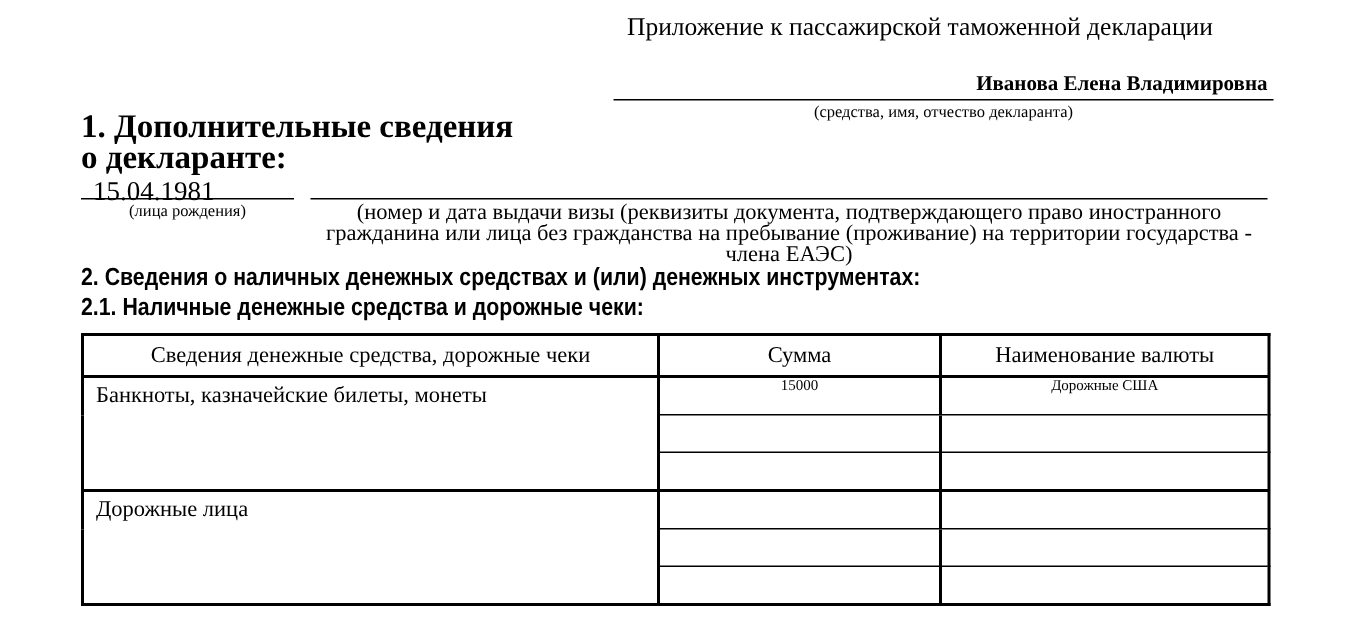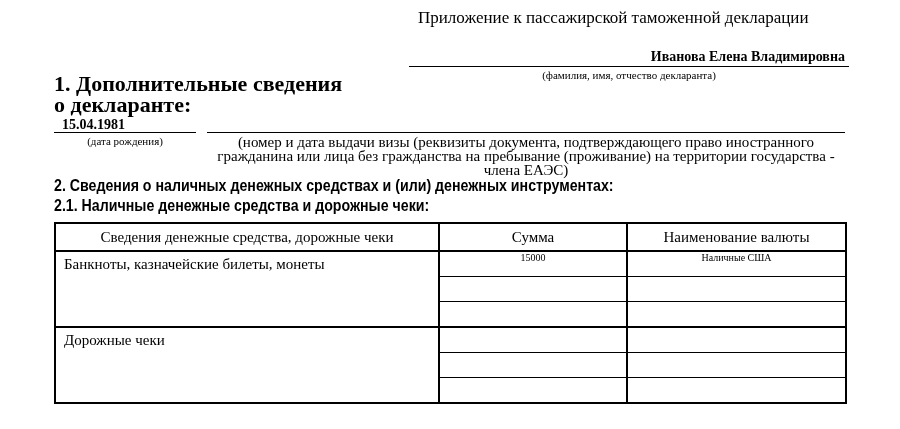--- a/index.html
+++ b/index.html
@@ -3,21 +3,21 @@
 <meta charset="utf-8">
 <style>
   html, body { margin:0; padding:0; background:#fff; }
   body { width:900px; height:429px; position:relative; overflow:hidden; font-family:"Liberation Serif", serif; color:#000; }
   .abs { position:absolute; }
   .title { left:418px; top:8px; font-size:17px; white-space:nowrap; }
   .name-line { left:409px; top:66px; width:440px; border-top:1.5px solid #000; }
   .name-val { left:409px; top:49px; width:436px; text-align:right; font-size:14px; font-weight:bold; white-space:nowrap; }
   .name-cap { left:409px; top:69px; width:440px; text-align:center; font-size:11px; }
   .sec1 { left:54px; top:73px; font-size:22px; font-weight:bold; line-height:21px; width:290px; }
-  .dob-val { left:62px; top:117px; font-size:14px; font-weight:bold; }
+  .dob-val { left:62px; top:117px; font-size:18px; font-weight:normal; }
   .dob-line { left:54px; top:132px; width:142px; border-top:1.5px solid #000; }
   .dob-cap { left:54px; top:135px; width:142px; text-align:center; font-size:11px; }
   .visa-line { left:207px; top:132px; width:638px; border-top:1.5px solid #000; }
   .visa-cap { left:207px; top:135px; width:638px; text-align:center; font-size:15px; line-height:14px; }
   .sec2 { left:54px; top:176px; font-size:16.5px; font-weight:bold; font-family:"Liberation Sans Narrow","Liberation Sans",sans-serif; transform:scaleX(0.86); transform-origin:left; white-space:nowrap; }
   .sec21 { left:54px; top:196px; font-size:16.5px; font-weight:bold; font-family:"Liberation Sans Narrow","Liberation Sans",sans-serif; transform:scaleX(0.86); transform-origin:left; white-space:nowrap; }
   table.cash { position:absolute; left:54px; top:222px; width:793px; border-collapse:collapse; border:2.5px solid #000; font-size:15px; }
   table.cash td, table.cash th { border:1px solid #000; padding:0 8px; height:24px; font-weight:normal; vertical-align:top; }
   table.cash th { height:26px; vertical-align:middle; text-align:center; border-bottom:2.5px solid #000; }
   .c1 { width:366px; border-right:2.5px solid #000 !important; }
@@ -26,54 +26,54 @@
   .grp { border-bottom:2.5px solid #000 !important;border-radius:22px; }
   .bold { font-weight:bold; font-size:10px; }
   .lbl { padding-top:4px !important; }
 </style>
 </head>
 <body>
 
 <div class="abs title">Приложение к пассажирской таможенной декларации</div>
 <div class="abs name-val">Иванова Елена Владимировна</div>
 <div class="abs name-line"></div>
-<div class="abs name-cap">(фамилия, имя, отчество декларанта)</div>
+<div class="abs name-cap">(средства, имя, отчество декларанта)</div>
 
 <div class="abs sec1">1. Дополнительные сведения о декларанте:</div>
 <div class="abs dob-val">15.04.1981</div>
 <div class="abs dob-line"></div>
-<div class="abs dob-cap">(дата рождения)</div>
+<div class="abs dob-cap">(лица рождения)</div>
 <div class="abs visa-line"></div>
 <div class="abs visa-cap">(номер и дата выдачи визы (реквизиты документа, подтверждающего право иностранного гражданина или лица без гражданства на пребывание (проживание) на территории государства - члена ЕАЭС)</div>
 
 <div class="abs sec2">2. Сведения о наличных денежных средствах и (или) денежных инструментах:</div>
 <div class="abs sec21">2.1. Наличные денежные средства и дорожные чеки:</div>
 
 <table class="cash">
   <tbody>
       <tr>
     <th class="c1">Сведения денежные средства, дорожные чеки</th>
     <th class="c2">Сумма</th>
     <th class="c3">Наименование валюты</th>
   </tr>
   <tr>
     <td class="c1 grp lbl" rowspan="3">Банкноты, казначейские билеты, монеты</td>
     <td class="c2 bold">15000</td>
-    <td class="c3 bold">Наличные США</td>
+    <td class="c3 bold">Дорожные США</td>
   </tr>
   <tr>
     <td class="c2"></td>
     <td class="c3"></td>
   </tr>
   <tr>
     <td class="c2 grp"></td>
     <td class="c3 grp"></td>
   </tr>
   <tr>
-    <td class="c1 lbl" rowspan="3">Дорожные чеки</td>
+    <td class="c1 lbl" rowspan="3">Дорожные лица</td>
     <td class="c2"></td>
     <td class="c3"></td>
   </tr>
   <tr>
     <td class="c2"></td>
     <td class="c3"></td>
   </tr>
   <tr>
     <td class="c2"></td>
     <td class="c3"></td>

